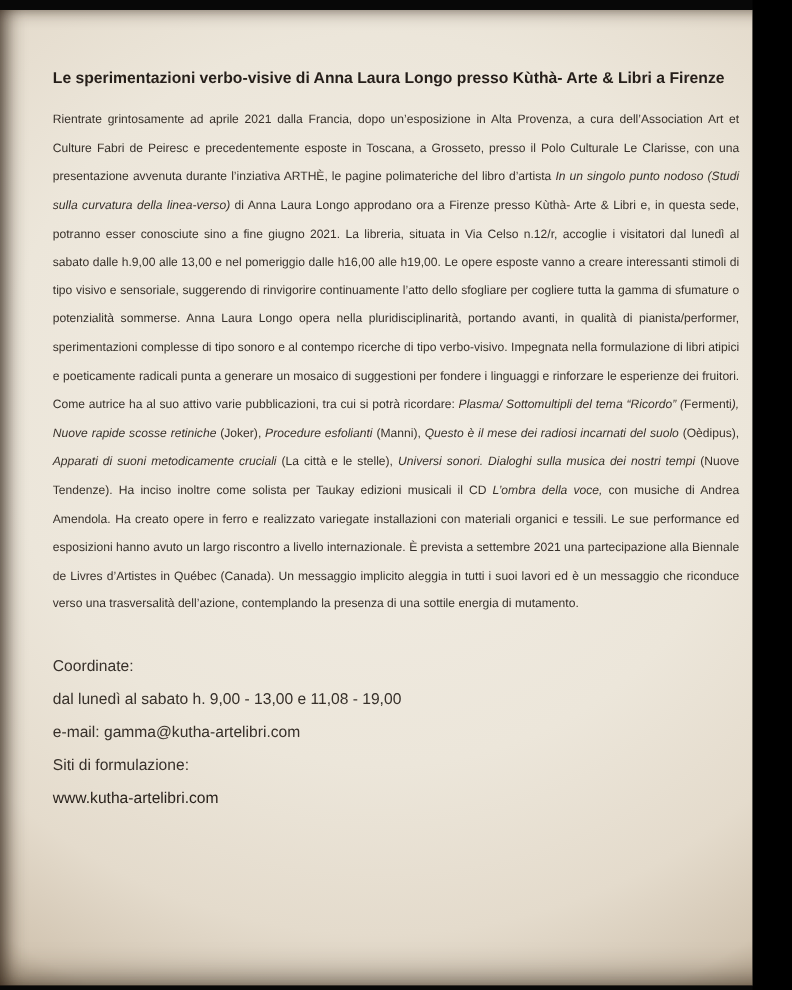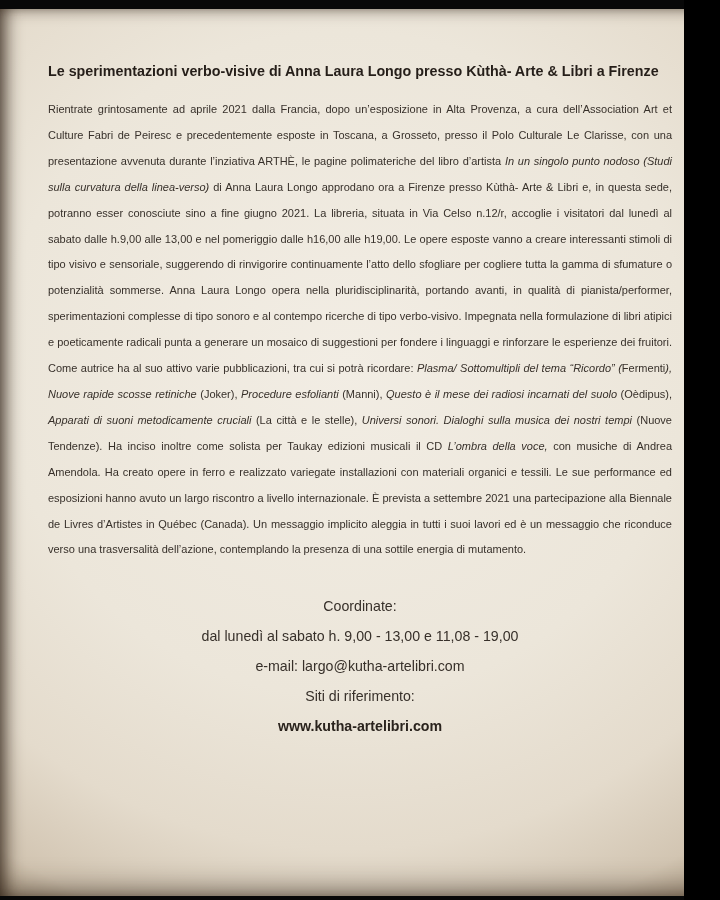--- a/index.html
+++ b/index.html
@@ -67,42 +67,41 @@
   }
   .it { font-style: italic; }
   .contact {
     margin-top: 35px;
     font-size: 14.2px;
     color: #37302a;
   }
   .cline {
     line-height: 17px;
     margin-bottom: 13px;
-    text-align: center;
   }
-  .cline.bold { font-weight: bold; color: #2a231d; }
+  .cline.bold { font-weight: normal; color: #2a231d; }
 </style>
 </head>
 <body>
 
 <div class="photo">
   <div class="bar bar-top"></div>
 
   <div class="paper">
     <div class="content">
 
       <h1 class="title">Le sperimentazioni verbo-visive di Anna Laura Longo presso Kùthà- Arte &amp; Libri a Firenze</h1>
 
       <p class="bodytext"><span>Rientrate grintosamente ad aprile 2021 dalla Francia, dopo un’esposizione in Alta Provenza, a cura dell’Association Art et Culture Fabri de Peiresc e precedentemente esposte in Toscana, a Grosseto, presso il Polo Culturale Le Clarisse, con una presentazione avvenuta durante l’inziativa ARTHÈ, le pagine polimateriche del libro d’artista </span><span class="it">In un singolo punto nodoso (Studi sulla curvatura della linea-verso)</span><span> di Anna Laura Longo approdano ora a Firenze presso Kùthà- Arte &amp; Libri e, in questa sede, potranno esser conosciute sino a fine giugno 2021. La libreria, situata in Via Celso n.12/r, accoglie i visitatori dal lunedì al sabato dalle h.9,00 alle 13,00 e nel pomeriggio dalle h16,00 alle h19,00. Le opere esposte vanno a creare interessanti stimoli di tipo visivo e sensoriale, suggerendo di rinvigorire continuamente l’atto dello sfogliare per cogliere tutta la gamma di sfumature o potenzialità sommerse. Anna Laura Longo opera nella pluridisciplinarità, portando avanti, in qualità di pianista/performer, sperimentazioni complesse di tipo sonoro e al contempo ricerche di tipo verbo-visivo. Impegnata nella formulazione di libri atipici e poeticamente radicali punta a generare un mosaico di suggestioni per fondere i linguaggi e rinforzare le esperienze dei fruitori. Come autrice ha al suo attivo varie pubblicazioni, tra cui si potrà ricordare: </span><span class="it">Plasma/ Sottomultipli del tema “Ricordo” (</span><span>Fermenti</span><span class="it">), Nuove rapide scosse retiniche</span><span> (Joker), </span><span class="it">Procedure esfolianti</span><span> (Manni), </span><span class="it">Questo è il mese dei radiosi incarnati del suolo</span><span> (Oèdipus), </span><span class="it">Apparati di suoni metodicamente cruciali</span><span> (La città e le stelle), </span><span class="it">Universi sonori. Dialoghi sulla musica dei nostri tempi</span><span> (Nuove Tendenze).  Ha inciso inoltre come solista per Taukay edizioni musicali il CD </span><span class="it">L’ombra della voce,</span><span> con musiche di Andrea Amendola. Ha creato opere in ferro e realizzato variegate installazioni con materiali organici e tessili. Le sue performance ed esposizioni hanno avuto un largo riscontro a livello internazionale. È prevista a settembre 2021 una partecipazione alla Biennale de Livres d’Artistes in Québec (Canada). Un messaggio implicito aleggia in tutti i suoi lavori ed è un messaggio che riconduce verso una trasversalità dell’azione, contemplando la presenza di una sottile energia di mutamento.</span></p>
 
       <div class="contact">
         <div class="cline">Coordinate:</div>
         <div class="cline">dal lunedì al sabato h. 9,00 - 13,00 e 11,08 - 19,00</div>
-        <div class="cline">e-mail: largo@kutha-artelibri.com</div>
-        <div class="cline">Siti di riferimento:</div>
+        <div class="cline">e-mail: gamma@kutha-artelibri.com</div>
+        <div class="cline">Siti di formulazione:</div>
         <div class="cline bold">www.kutha-artelibri.com</div>
 
       </div>
 
     </div>
   </div>
 
   <div class="bar bar-bottom"></div>
 </div>
 

